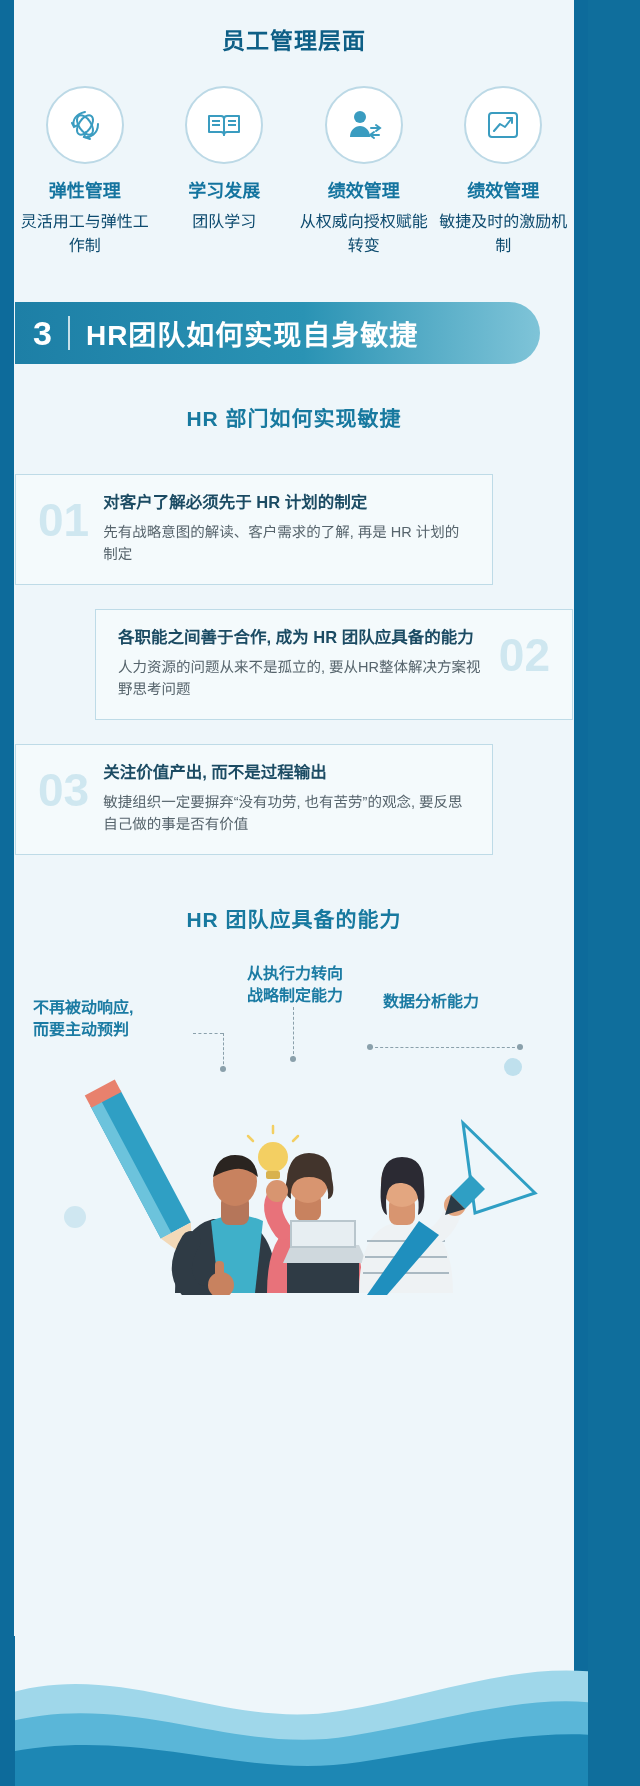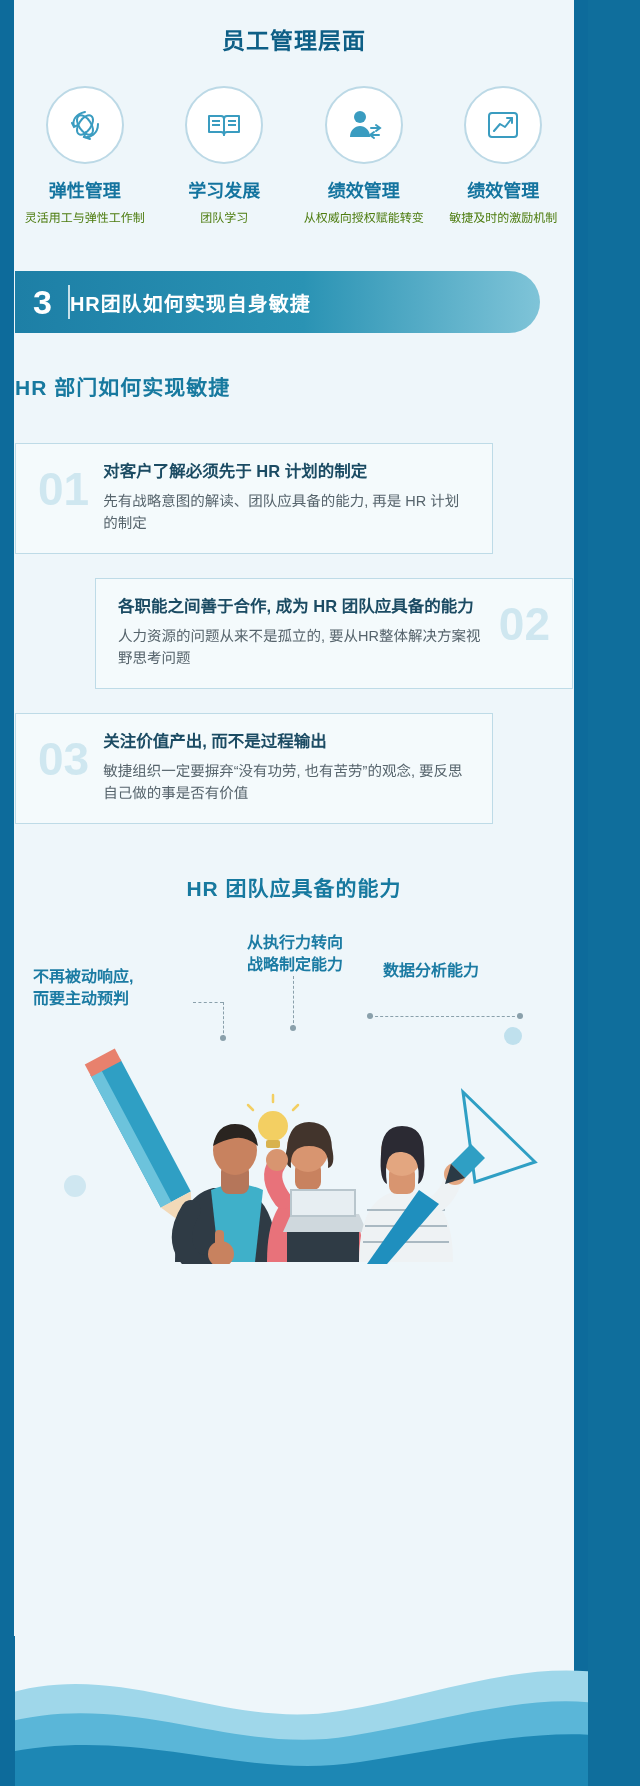--- a/index.html
+++ b/index.html
@@ -47,22 +47,22 @@
     margin: 0 auto 12px auto;
     display: flex; align-items: center; justify-content: center;
   }
   .cell-title {
     font-size: 18px;
     font-weight: bold;
     color: #14749f;
     margin-bottom: 6px;
   }
   .cell-sub {
-    font-size: 12px;
-    color: #4d7c0f;
+    font-size: 16px;
+    color: #0c4a6e;
   }
 
   
   .banner-wrap {
     margin-top: 46px;
     height: 62px;
     position: relative;
   }
   .banner {
     position: absolute;
@@ -81,28 +81,30 @@
     color: #ffffff;
     padding: 0 16px 0 18px;
     line-height: 1;
   }
   .banner-divider {
     width: 2px;
     height: 34px;
     background: rgba(255,255,255,0.75);
   }
   .banner-text {
-    font-size: 20px;
+    font-size: 28px;
     font-weight: bold;
     color: #ffffff;
+    padding-left: 16px;
     letter-spacing: 1px;
   }
 
   
   .sub-heading {
+    text-align: center;
     font-size: 21px;
     font-weight: bold;
     color: #17799f;
     margin-top: 38px;
     letter-spacing: 1px;
   }
 
   
   .cards { margin-top: 42px; }
   .card {
@@ -277,21 +279,21 @@
     </div>
 
     <div class="sub-heading">HR 部门如何实现敏捷</div>
 
     <div class="cards">
 
       <div class="card left">
         <div class="bignum">01</div>
         <div class="card-body">
           <div class="card-title">对客户了解必须先于 HR 计划的制定</div>
-          <div class="card-desc">先有战略意图的解读、团队应具备的能力, 再是 HR 计划的制定</div>
+          <div class="card-desc">先有战略意图的解读、客户需求的了解, 再是 HR 计划的制定</div>
         </div>
       </div>
 
       <div class="card right">
         <div class="bignum">02</div>
         <div class="card-body">
           <div class="card-title">各职能之间善于合作, 成为 HR 团队应具备的能力</div>
           <div class="card-desc">人力资源的问题从来不是孤立的, 要从HR整体解决方案视野思考问题</div>
         </div>
       </div>

